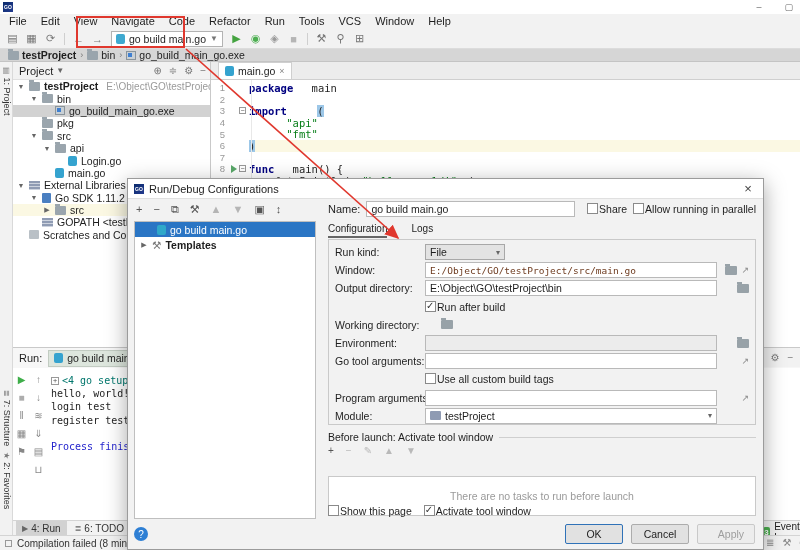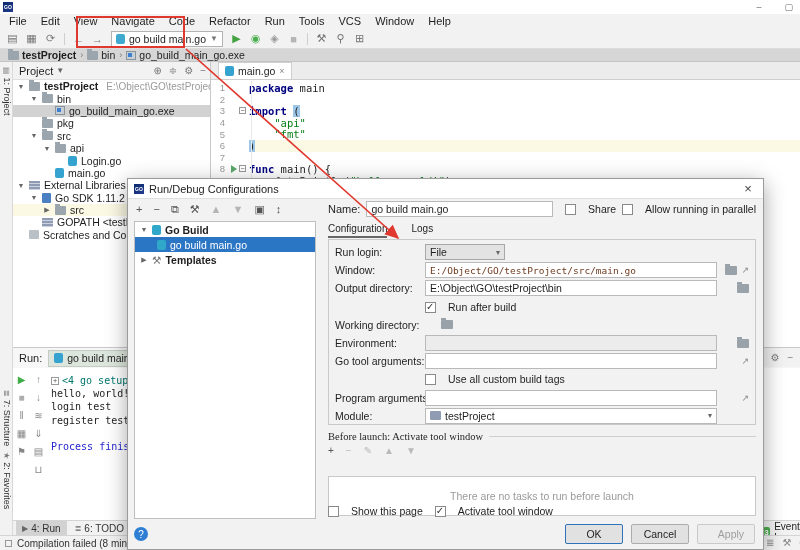--- a/index.html
+++ b/index.html
@@ -1,20 +1,20 @@
 <!DOCTYPE html>
 <html><head>
 <meta charset="utf-8">
 <style>
   * { margin:0; padding:0; box-sizing:border-box; }
   body { font-family:"Liberation Sans",sans-serif; background:#888; }
   .screen { position:relative; width:800px; height:550px; background:#fff; overflow:hidden;
             font-size:11px; color:#1e1e1e; }
   .abs { position:absolute; }
-  .mono { font-family:"DejaVu Sans Mono","Liberation Mono",monospace; }
+  .mono { font-family:"DejaVu Sans Mono","Liberation Mono",monospace;gap:12px; }
 
   
   .titlebar { left:0; top:0; width:800px; height:14px; background:#fff; display:flex; align-items:center; }
   .app-ic { width:10px; height:10px; margin:0 4px 0 3px; background:linear-gradient(135deg,#0a2a6b,#233b8f);
             color:#fff; font-size:5px; font-weight:bold; display:flex; align-items:center; justify-content:center; }
   .wtitle { font-size:10px; color:#444; white-space:nowrap; }
   .wctl { position:absolute; top:0; height:14px; width:26px; text-align:center; font-size:9px; color:#666; line-height:14px; }
   .menubar { left:0; top:14px; width:800px; height:15px; background:#f2f2f2; display:flex; align-items:center; padding-left:2px; }
   .mi { padding:0 7px; font-size:11px; color:#1e1e1e; line-height:15px; }
   .toolbar { left:0; top:29px; width:800px; height:20px; background:#f2f2f2; border-bottom:1px solid #dcdcdc;
@@ -141,24 +141,24 @@
   .frow { height:18.2px; display:flex; align-items:center; gap:4px; }
   .flabel { width:86px; font-size:10.5px; flex:none; white-space:nowrap; }
   .fctrl { flex:1; display:flex; align-items:center; gap:4px; min-width:0; }
   .fctrl .tfield { flex:1; }
   .ficons { width:28px; display:flex; justify-content:flex-end; gap:4px; align-items:center; flex:none; }
   .combo-gray { width:80px; height:16px; background:#e3e3e3; border:1px solid #a8a8a8; display:flex;
                 align-items:center; padding:0 4px; font-size:10.5px; }
   .combo-gray .chev, .combo-white .chev { margin-left:auto; font-size:8px; color:#666; }
   .combo-white { flex:1; height:16px; background:#fff; border:1px solid #b9b9b9; display:flex; align-items:center;
                  gap:4px; padding:0 4px; font-size:10.5px; }
-  .cb { display:inline-flex; align-items:flex-end; gap:12px; font-size:10.5px; white-space:nowrap; }
+  .cb { display:inline-flex; align-items:flex-start; gap:1px; font-size:10.5px; white-space:nowrap; }
   .cb .box { width:11px; height:11px; border:1px solid #8a8a8a; background:#fff; position:relative; flex:none; }
   .cb.on .box::after { content:"✓"; position:absolute; top:-2px; left:0px; font-size:10px; color:#333; }
-  .blrow { position:absolute; left:200px; top:252px; right:7px; display:flex; align-items:center; gap:6px; font-size:10.5px;font-family:Liberation Serif, serif; }
+  .blrow { position:absolute; left:200px; top:252px; right:7px; display:flex; align-items:center; gap:6px; font-size:10.5px; }
   .blrow .line { flex:1; height:1px; background:#cfcfcf; }
   .bltb { position:absolute; left:200px; top:266px; display:flex; gap:12px; font-size:10px; color:#555; }
   .bltb .dis { color:#b9b9b9; }
   .blbox { position:absolute; left:200px; top:297px; right:7px; height:40px; background:#fff; border:1px solid #c9c9c9;
            display:flex; align-items:center; justify-content:center; color:#9a9a9a; font-size:10.5px; }
   .dcbrow { position:absolute; left:200px; top:326px; display:flex; gap:12px; }
   .dbuttons { position:absolute; left:6px; right:8px; bottom:5px; display:flex; align-items:center; gap:8px; }
   .helpc { width:14px; height:14px; border-radius:50%; background:#2e7fd4; color:#fff; font-size:10px;
            display:flex; align-items:center; justify-content:center; }
   .btn { width:58px; height:20px; background:#e1e1e1; border:1px solid #acacac; border-radius:2px;
@@ -493,25 +493,20 @@
         <span>+</span>
         <span>−</span>
         <span>⧉</span>
         <span>⚒</span>
         <span class=" dis">▲</span>
         <span class=" dis">▼</span>
         <span>▣</span>
         <span>↕</span>
       </div>
     <div class="dtree" id="dlg-tree">
-        <div class="drow">
-          <span class="tch">▼</span>
-          <span class="gobuild-ic"></span>
-          <span style="font-weight: bold;">Go Build</span>
-        </div>
         <div class="drow sel" style="padding-left: 22px;">
           <span class="gobuild-ic"></span>
           <span>go build main.go</span>
         </div>
         <div class="drow">
           <span class="tch">▶</span>
           <span style="color: rgb(119, 119, 119);">⚒</span>
           <span style="font-weight: bold;">Templates</span>
         </div>
       </div>
@@ -529,21 +524,21 @@
         <span>Allow running in parallel</span>
       </span>
     </div>
 
     <div class="dtabs" id="dlg-tabs">
         <span class="dtab sel">Configuration</span>
         <span class="dtab">Logs</span>
       </div>
     <div class="fbox" id="dlg-fields">
         <div class="frow">
-          <div class="flabel">Run login:</div>
+          <div class="flabel">Run kind:</div>
           <div class="fctrl">
             <span class="combo-gray">
               <span>File</span>
               <span class="chev">▾</span>
             </span>
             <span></span>
           </div>
           <span class="ficons"></span>
         </div>
         <div class="frow">

